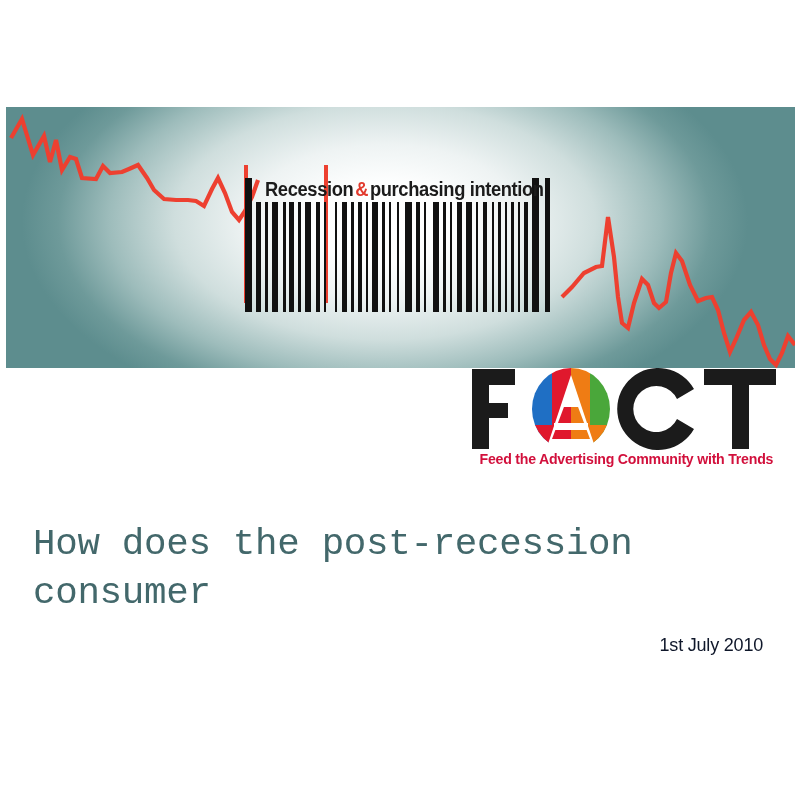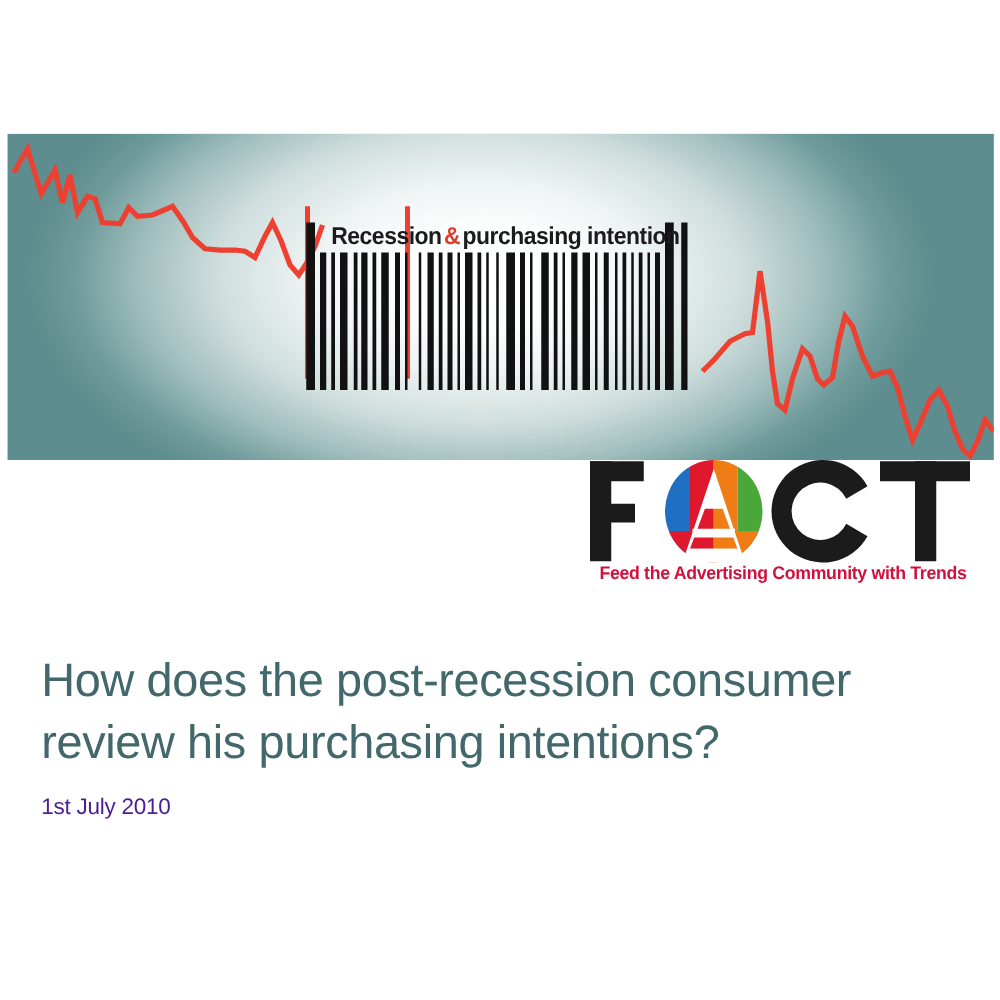--- a/index.html
+++ b/index.html
@@ -109,35 +109,36 @@
 
   
   .title-block {
     position: absolute;
     left: 33px;
     top: 520px;
     width: 730px;
   }
   .title {
     margin: 0;
-    font-family: Liberation Sans, sans-serif;
+    font-family: Liberation Mono, monospace;
     font-weight: normal;
     font-size: 37.5px;
     line-height: 49px;
     color: #43686b;
     letter-spacing: -0.3px;
   }
   .subtitle {
     margin: 16px 0 0 0;
     font-family: "Liberation Sans", sans-serif;
     font-weight: normal;
     font-size: 18px;
     line-height: 22px;
-    color: #4c1d95;
+    color: #0f172a;
     letter-spacing: -0.2px;
+    text-align: right;
   }
 </style>
 </head>
 <body>
 
 <div class="hero">
   <div class="hero-bg"></div>
 
   <svg class="hero-svg" viewBox="0 0 789 261" preserveAspectRatio="none">
 
@@ -252,16 +253,15 @@
       <rect x="260" y="2" width="17" height="80"></rect>
     </g>
   </svg>
 
   <div class="logo-tagline">Feed the Advertising Community with Trends</div>
 </div>
 
 <div class="title-block">
   <h1 class="title">
     <span>How does the post-recession consumer</span><br>
-    <span>review his purchasing intentions?</span>
   </h1>
   <div class="subtitle">1st July 2010</div>
 </div>
 
 </body></html>

